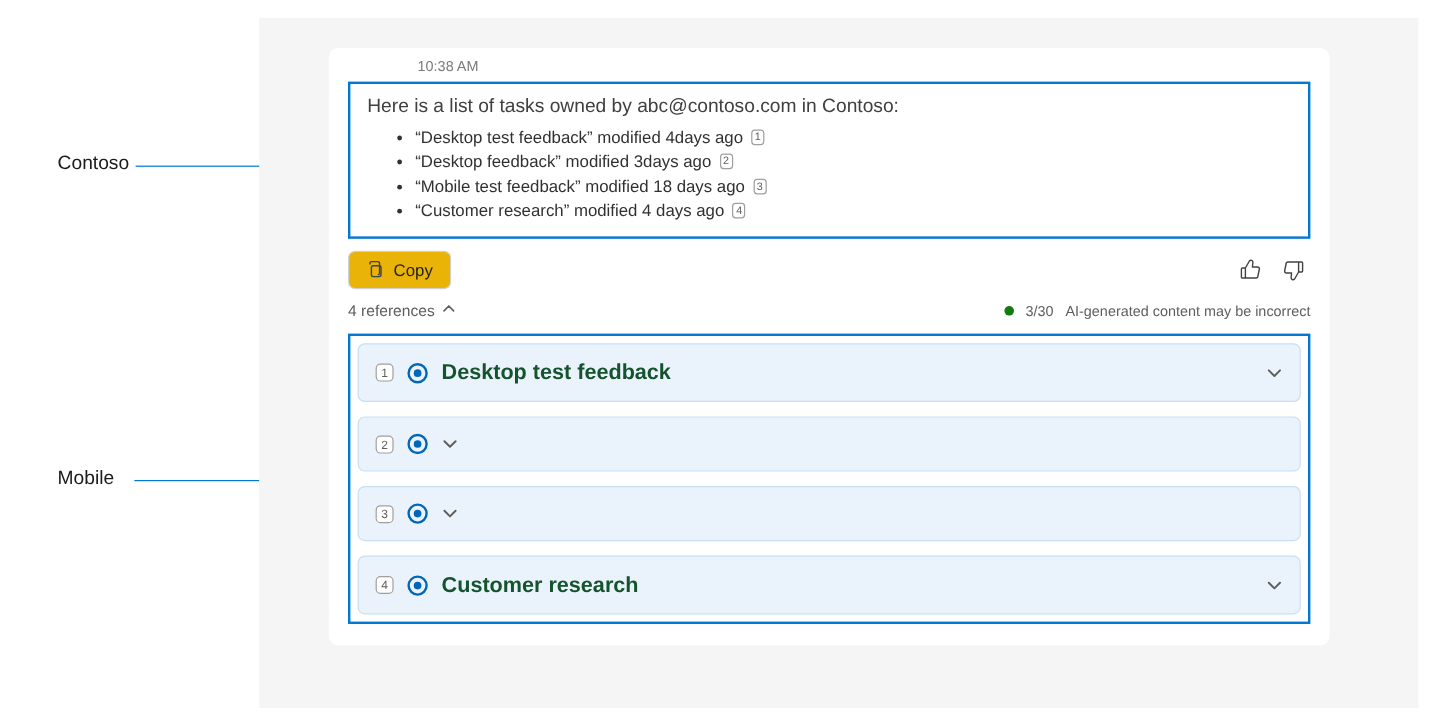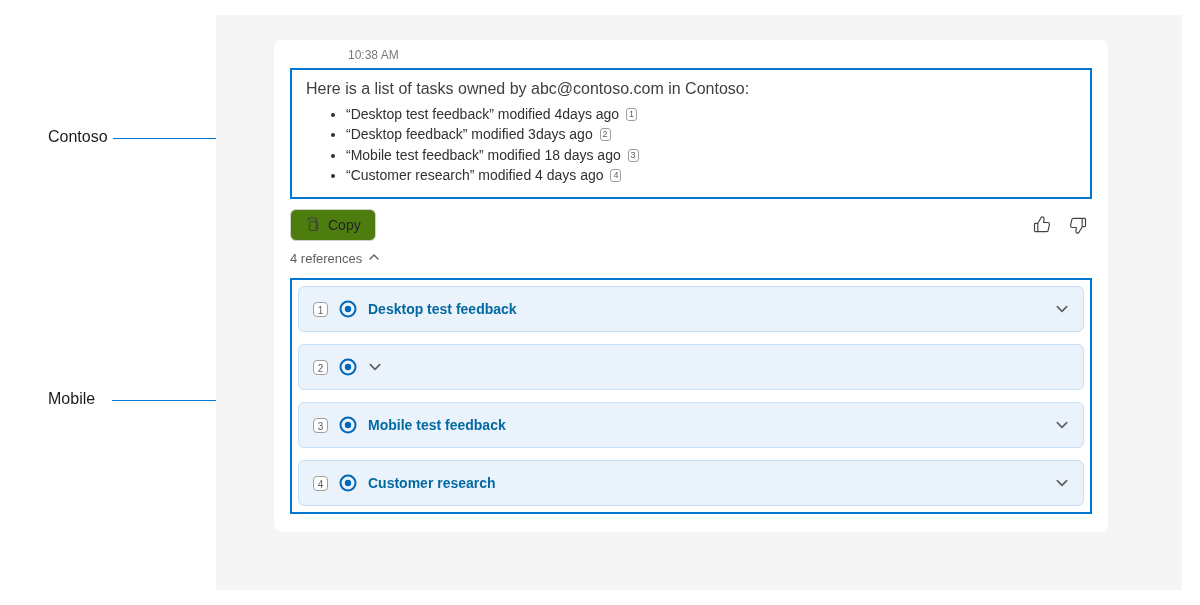--- a/index.html
+++ b/index.html
@@ -94,21 +94,21 @@
     align-items: center;
     padding: 0 16px;
   }
   .copy-btn {
     display: inline-flex;
     align-items: center;
     gap: 7px;
     padding: 7px 14px;
     border: 1px solid #d1d1d1;
     border-radius: 6px;
-    background: #4d7c0f;
+    background: #eab308;
     font-size: 14px;
     color: #242424;
     cursor: pointer;
   }
   .copy-btn .icon { line-height: 0; }
   .spacer { flex: 1; }
 
   .thumb-btn {
     background: none;
     border: none;
@@ -177,23 +177,23 @@
     font-size: 10px;
     line-height: 15px;
     text-align: center;
     border: 1px solid #a19f9d;
     border-radius: 4px;
     background: #ffffff;
     color: #605e5c;
   }
   .ref-icon { line-height: 0; }
   .ref-title {
-    font-size: 14px;
+    font-size: 18px;
     font-weight: 600;
-    color: #0369a1;
+    color: #14532d;
     flex: 1;
   }
   .ref-chevron { line-height: 0; color: #605e5c; }
 
 </style>
 </head>
 <body>
 
 <div class="viewport">
 
@@ -265,20 +265,25 @@
 
       <div class="meta-row">
         <button class="ref-toggle">
           <span>4 references</span>
           <span>
             <svg width="12" height="12" viewBox="0 0 12 12" fill="none" stroke="#605e5c" stroke-width="1.4" stroke-linecap="round" stroke-linejoin="round">
               <path d="M2 8 L6 4 L10 8"></path>
             </svg>
           </span>
         </button>
+        <div class="meta-right">
+          <span class="status-dot"></span>
+          <span class="quota">3/30</span>
+          <span class="disclaimer">AI-generated content may be incorrect</span>
+        </div>
       </div>
 
       <div class="preview-block">
 
         <div class="ref-item">
           <span class="ref-num">1</span>
           <span class="ref-icon">
             <svg width="18" height="18" viewBox="0 0 18 18">
               <circle cx="9" cy="9" r="7.5" fill="none" stroke="#0067b8" stroke-width="2"></circle>
               <circle cx="9" cy="9" r="3.2" fill="#0067b8"></circle>
@@ -308,21 +313,20 @@
         </div>
 
         <div class="ref-item">
           <span class="ref-num">3</span>
           <span class="ref-icon">
             <svg width="18" height="18" viewBox="0 0 18 18">
               <circle cx="9" cy="9" r="7.5" fill="none" stroke="#0067b8" stroke-width="2"></circle>
               <circle cx="9" cy="9" r="3.2" fill="#0067b8"></circle>
             </svg>
           </span>
-          <span class="ref-title">Mobile test feedback</span>
           <span class="ref-chevron">
             <svg width="14" height="14" viewBox="0 0 12 12" fill="none" stroke="#605e5c" stroke-width="1.4" stroke-linecap="round" stroke-linejoin="round">
               <path d="M2 4 L6 8 L10 4"></path>
             </svg>
           </span>
         </div>
 
         <div class="ref-item">
           <span class="ref-num">4</span>
           <span class="ref-icon">

